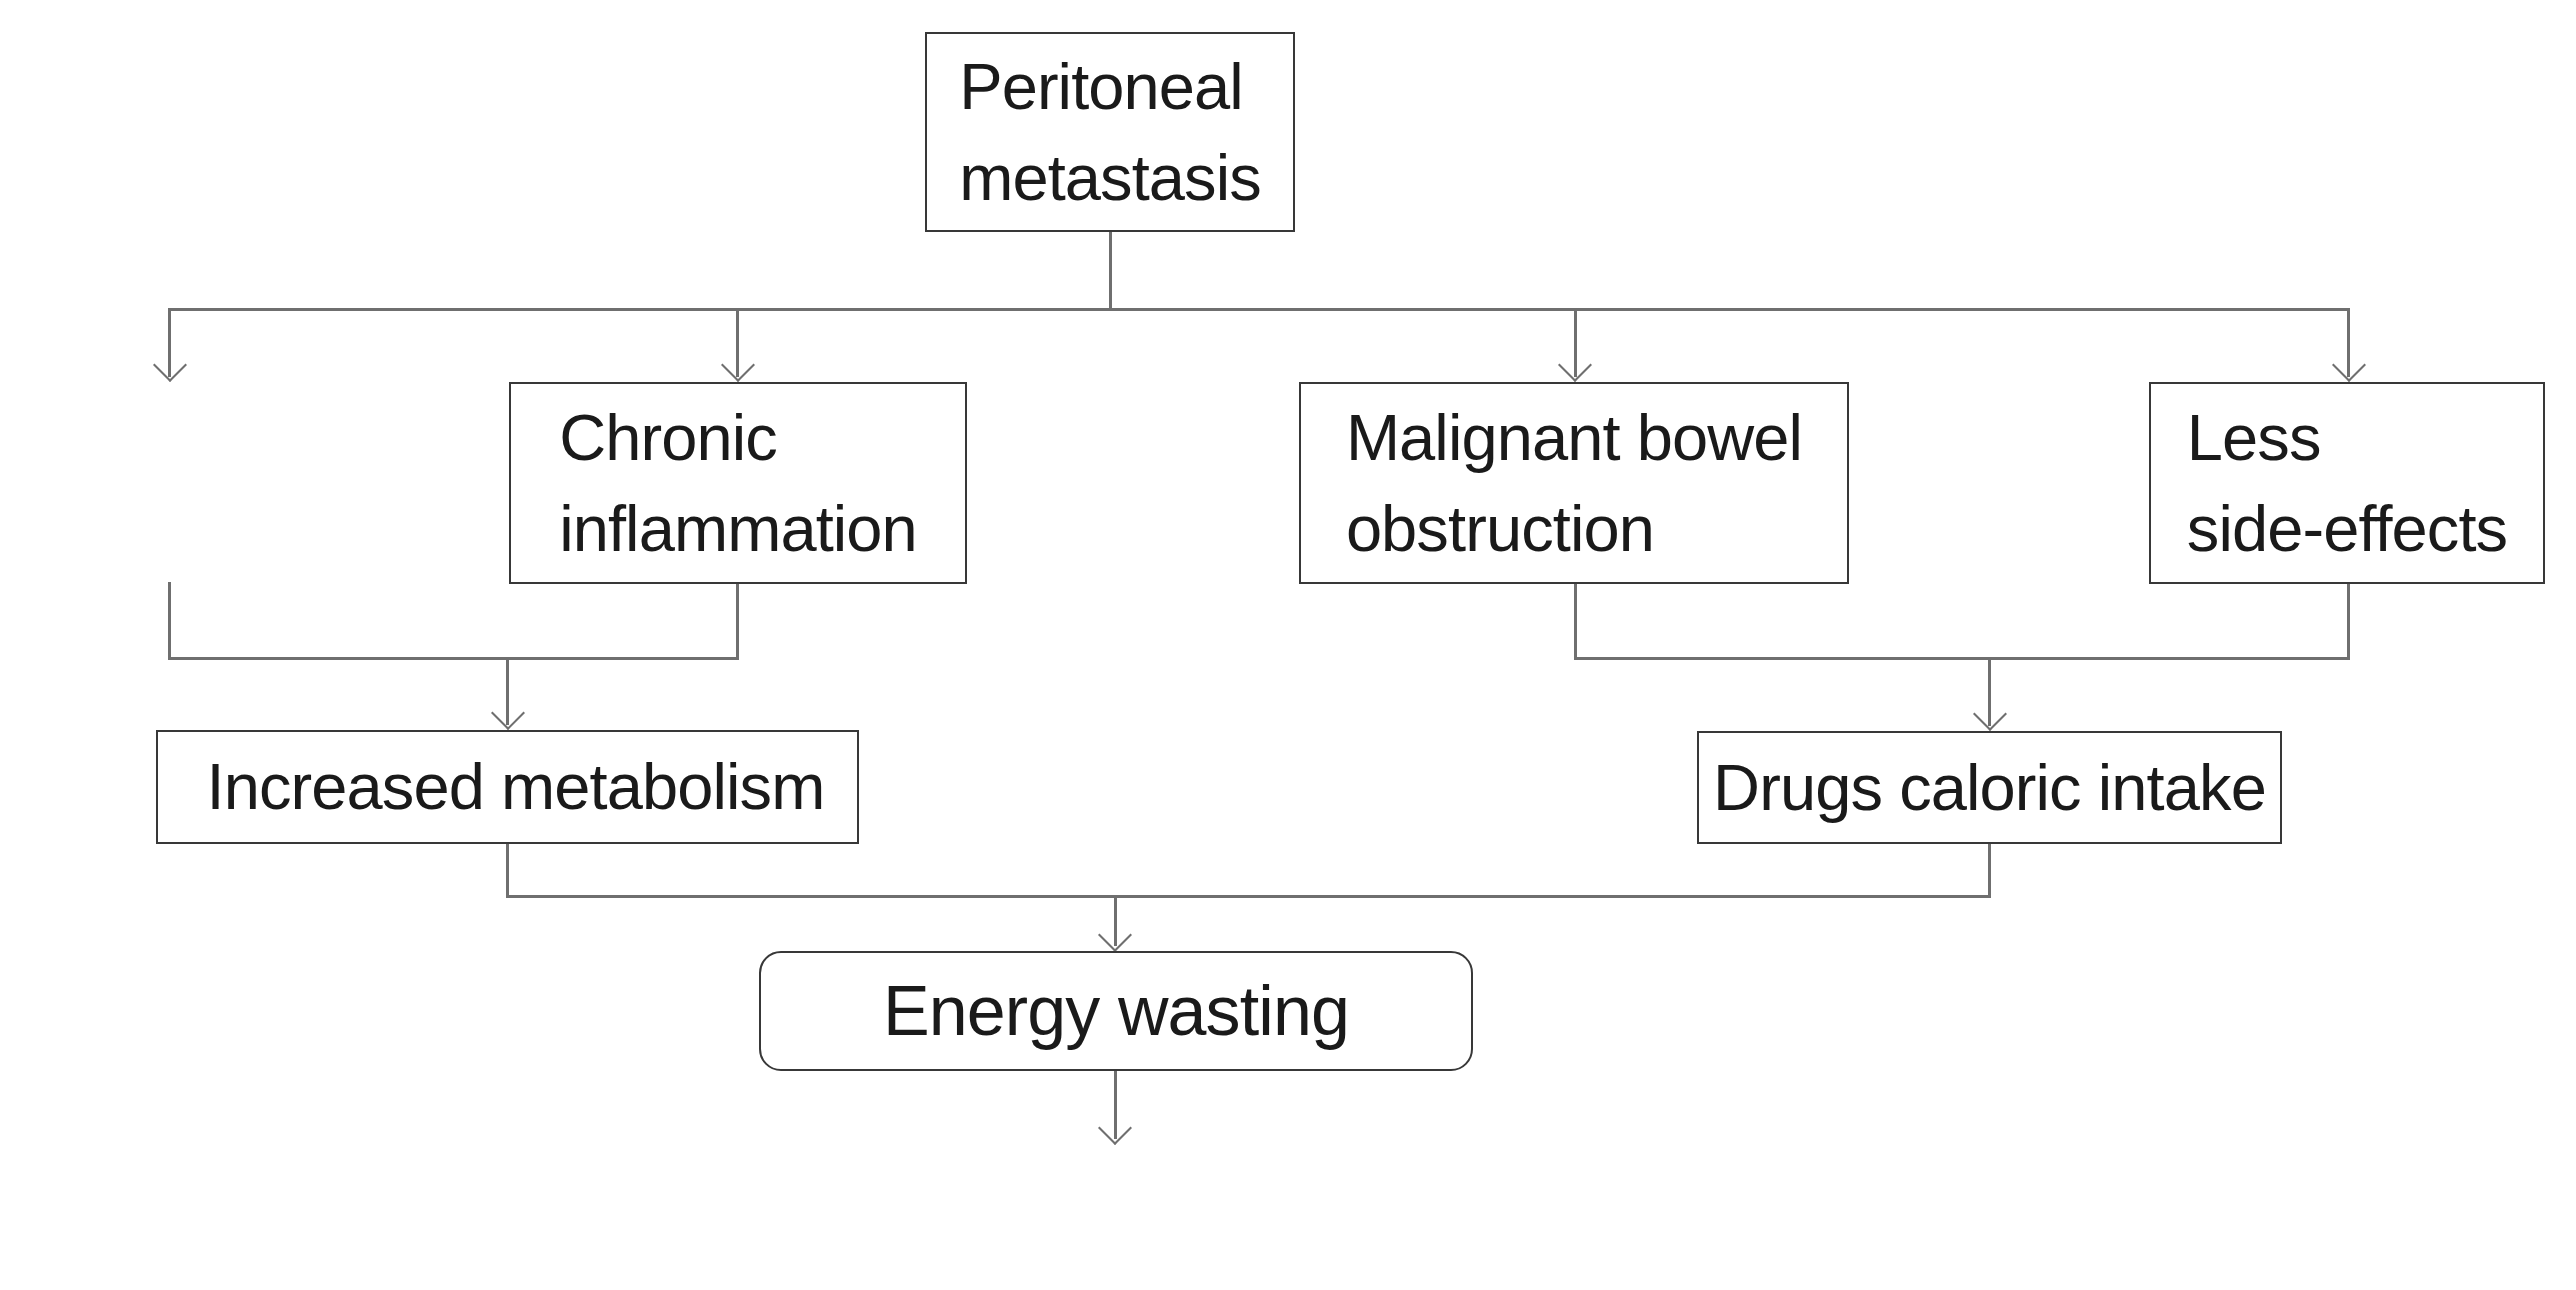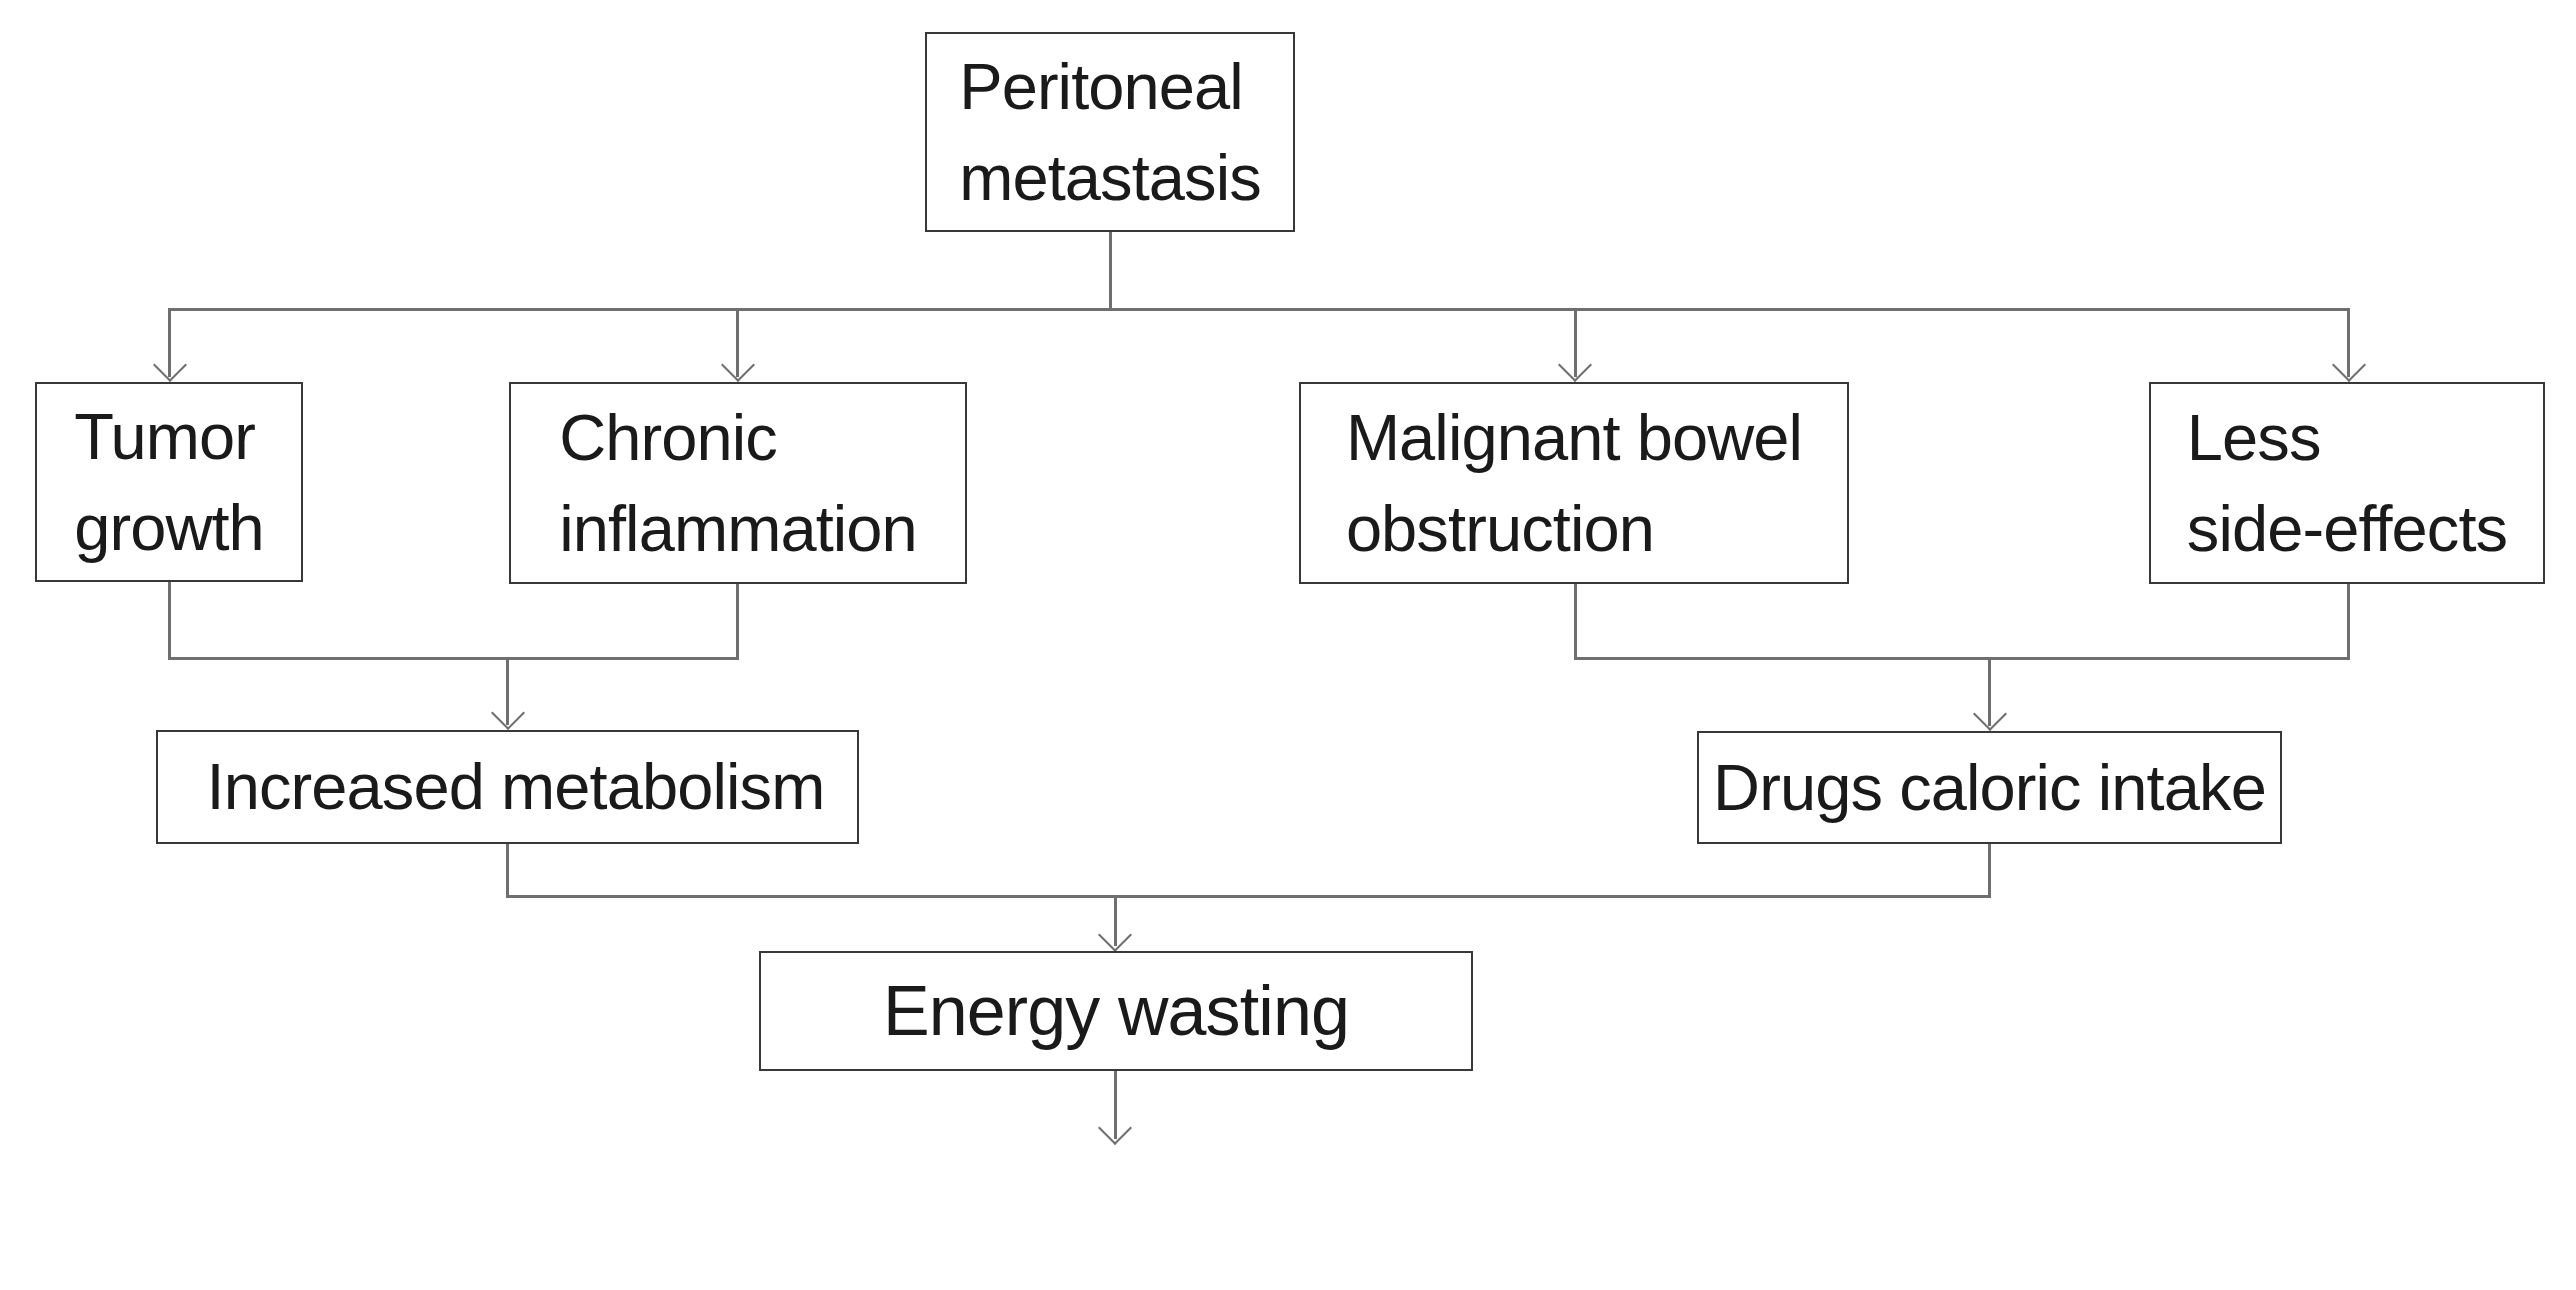--- a/index.html
+++ b/index.html
@@ -40,21 +40,21 @@
   .node .label.single { line-height: 1.1; }
   .node .label.big { font-size: 70px; }
   
   .n-peritoneal { left:  925px; top:   32px; width: 370px; height: 200px; }
   .n-tumor      { left:   35px; top:  382px; width: 268px; height: 200px; }
   .n-chronic    { left:  509px; top:  382px; width: 458px; height: 202px; }
   .n-malignant  { left: 1299px; top:  382px; width: 550px; height: 202px; }
   .n-drugs      { left: 2149px; top:  382px; width: 396px; height: 202px; }
   .n-increased  { left:  156px; top:  730px; width: 703px; height: 114px; padding-left: 16px; }
   .n-less       { left: 1697px; top:  731px; width: 585px; height: 113px; }
-  .n-energy     { left:  759px; top: 951px; width: 714px; height: 120px; }
+  .n-energy     { left:  759px; top: 951px; width: 714px; height: 120px; border-radius: 22px; }
   .n-endoflife  { left: 935px; top: 1144px; width: 360px; height: 115px; }
   
   .seg { position: absolute; background: var(--line); }
   .seg.v { width: 2.8px; }
   .seg.h { height: 2.8px; }
   
   .arrow {
     position: absolute;
     width: 24px; height: 24px;
     border-right: 2.8px solid var(--line);
@@ -102,24 +102,20 @@
   <div class="arrow" style="left:1103px; top:923px;"></div>
 
   <div class="seg v" style="left:1114px; top:1071px; height:68px;"></div>
   <div class="arrow" style="left:1103px; top:1116px;"></div>
 
   <div class="node n-peritoneal">
     <span class="label">Peritoneal
 metastasis</span>
   </div>
 
-  <div class="node n-tumor">
-    <span class="label">Tumor
-growth</span>
-  </div>
 
   <div class="node n-chronic">
     <span class="label">Chronic
 inflammation</span>
   </div>
 
   <div class="node n-malignant">
     <span class="label">Malignant bowel
 obstruction</span>
   </div>

